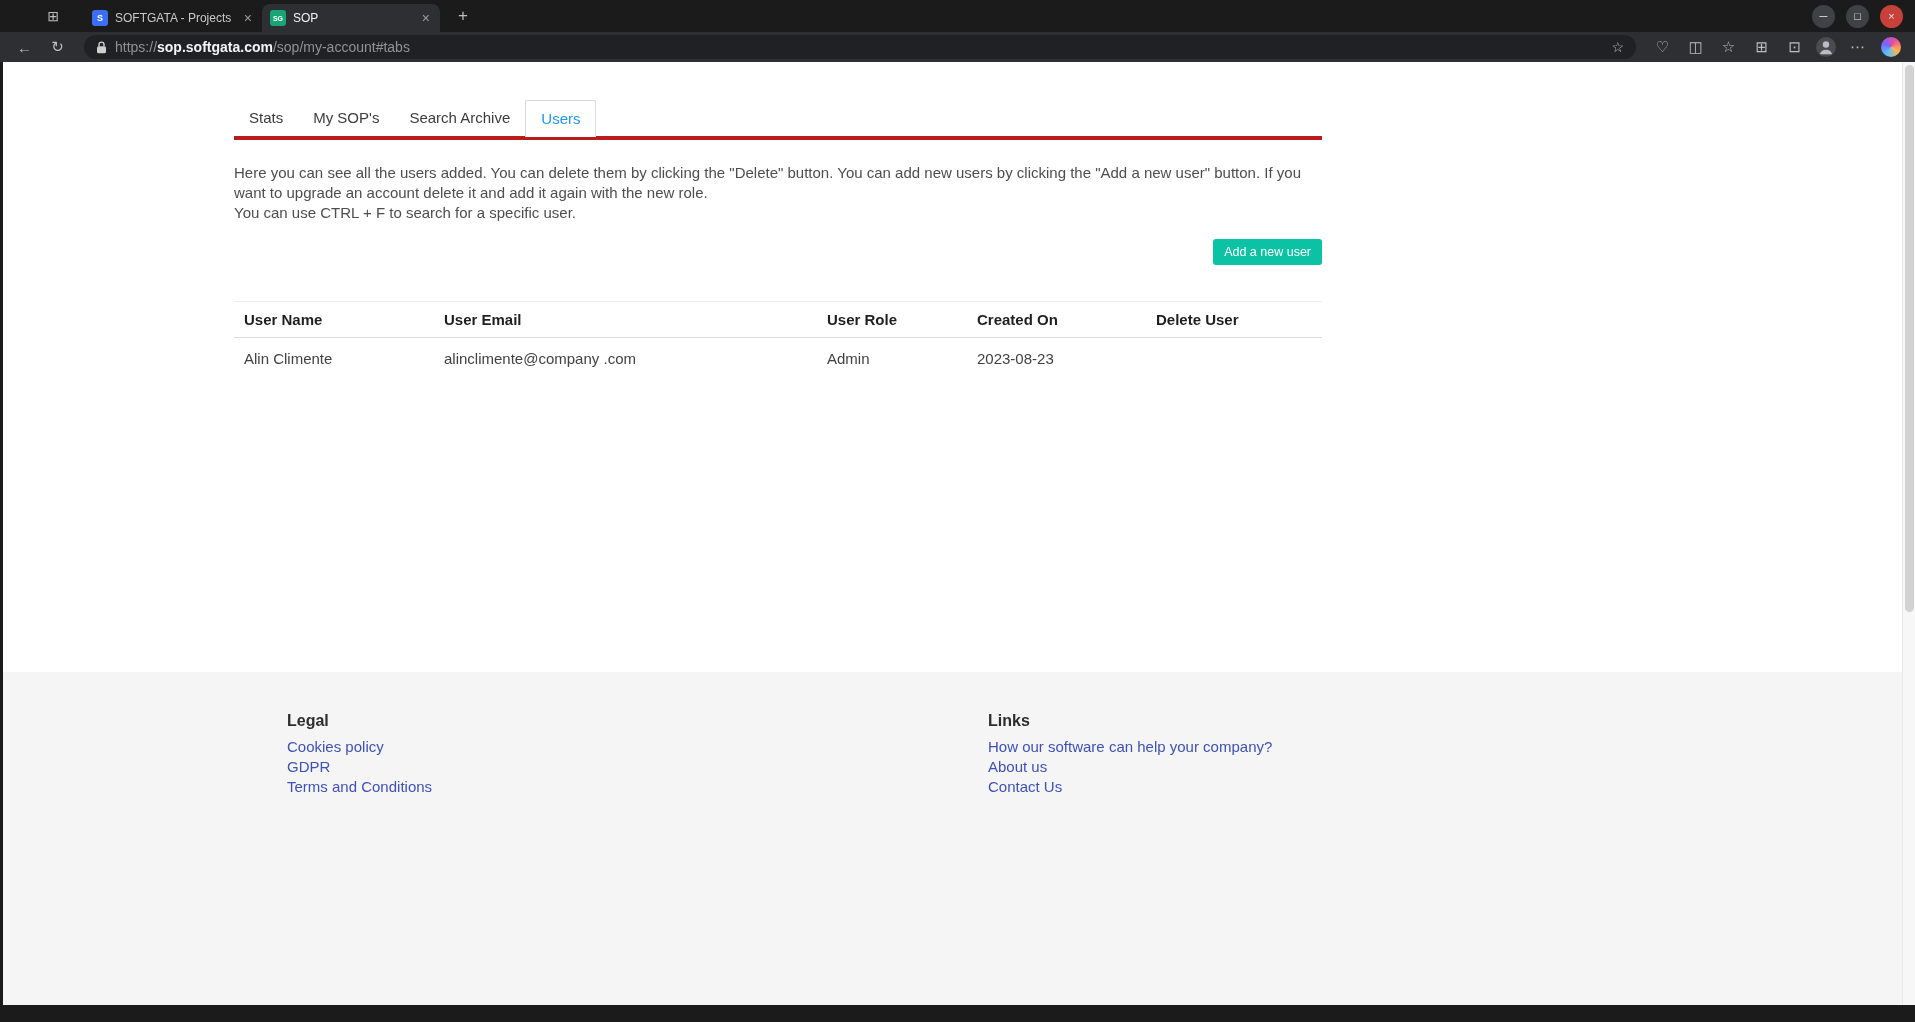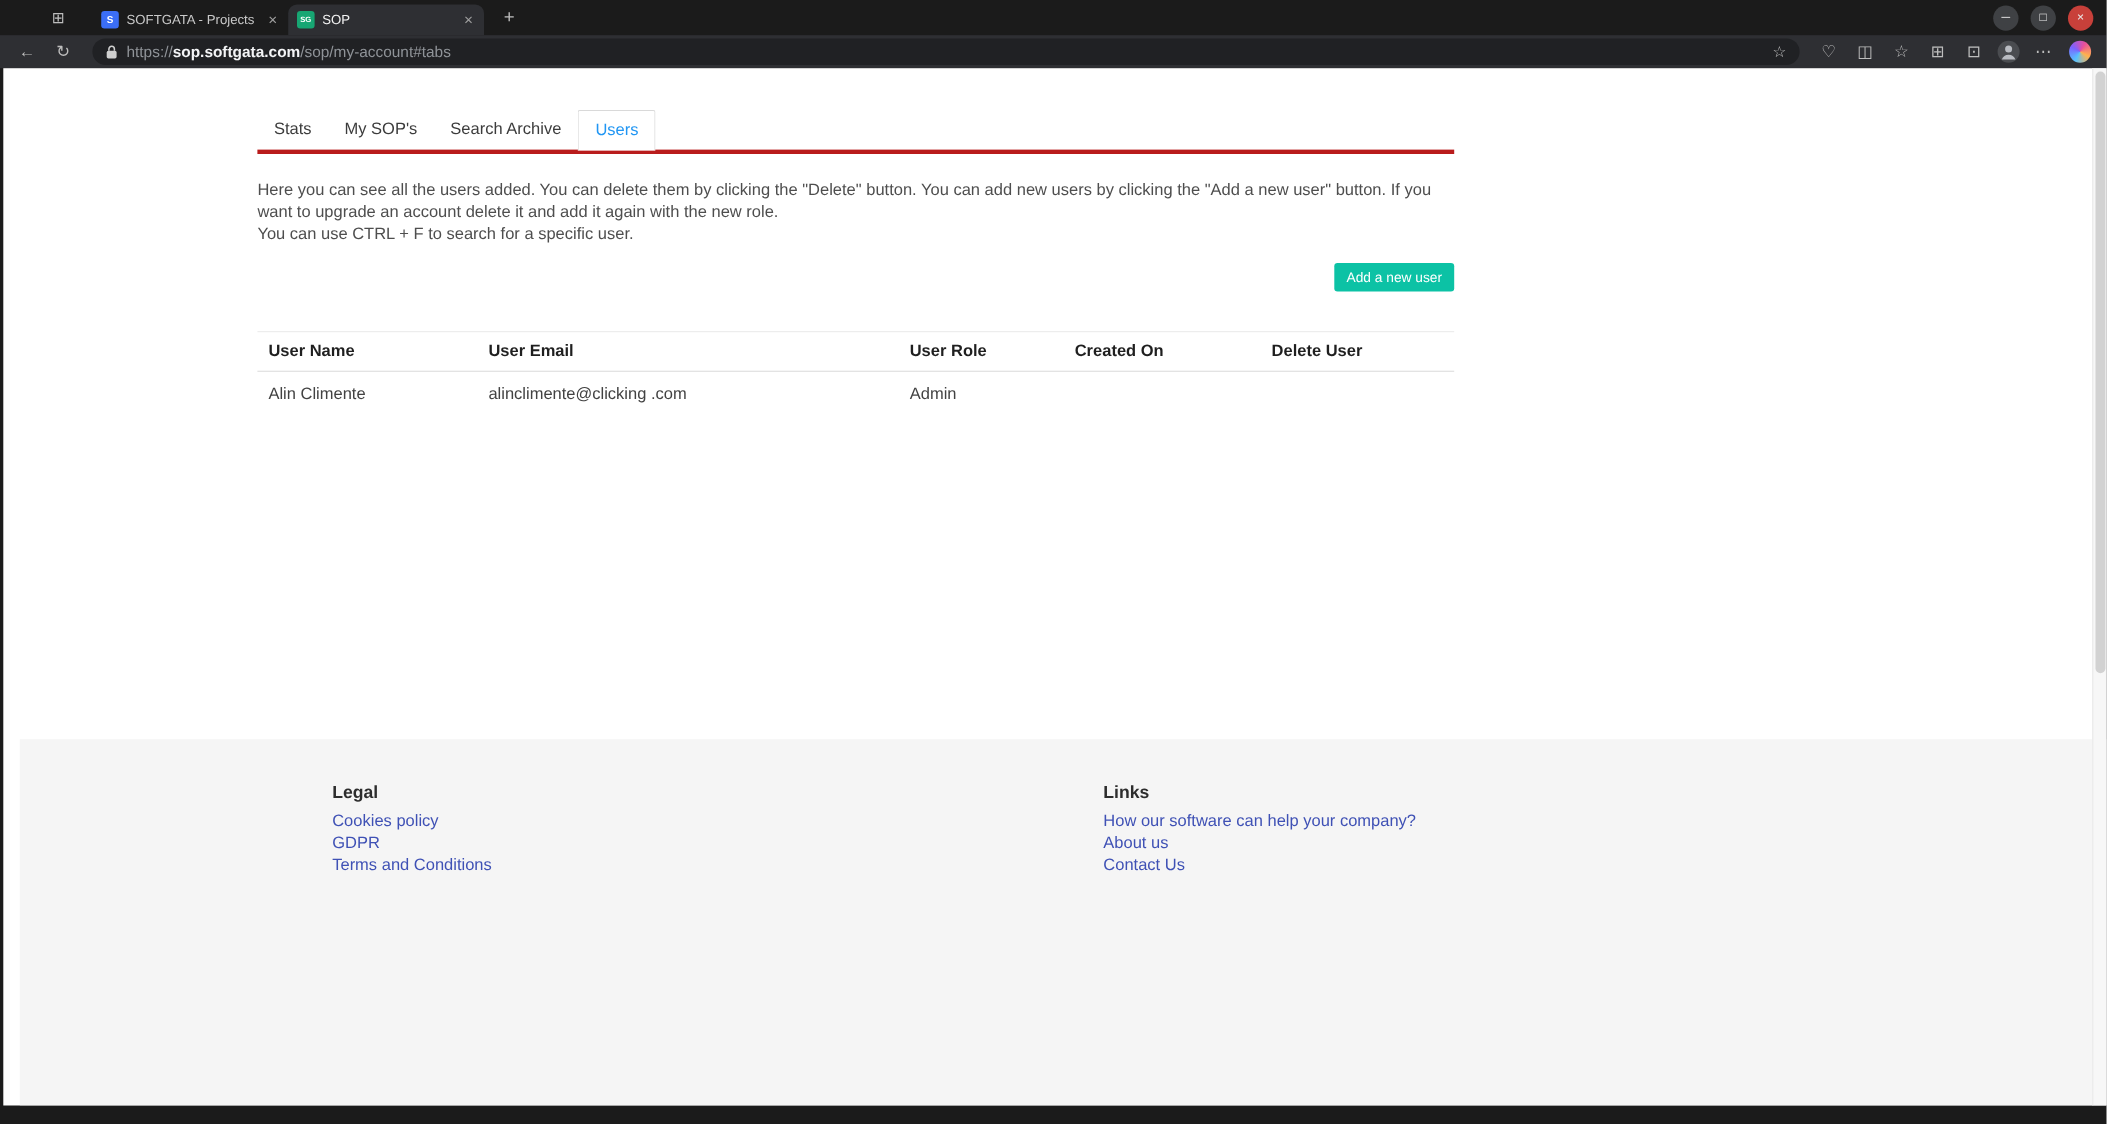--- a/index.html
+++ b/index.html
@@ -70,21 +70,21 @@
   .t-head { border-top:1px solid #ececec; border-bottom:1px solid #dcdcdc;
             font-weight:bold; color:#1f1f1f; }
   .t-head > div { padding:9px 10px; }
   .t-row { color:#424242; }
   .t-row > div { padding:12px 10px; }
   .del-btn { background:#fce6eb; color:#e0496b; border:none; border-radius:3px;
              font-size:12px; padding:5px 11px; cursor:pointer;
              font-family:"Liberation Sans", sans-serif; }
 
   .footer { height:calc(100% - 610px); background:#f5f5f5;
-            padding:40px 0 0 284px; display:flex;margin-left:15px; }
+            padding:40px 0 0 284px; display:flex; }
   .fcol-left { width:701px; }
   .f-title { font-size:16px; font-weight:bold; color:#2d2d2d; margin-bottom:7px; }
   .f-link { display:block; color:#3f51b5; font-size:15px; line-height:20px;
             text-decoration:none; cursor:pointer; }
 
   .scrollbar { position:absolute; top:0; right:0; width:13px; height:100%;
                background:#f7f7f7; border-left:1px solid #e9e9e9; }
   .thumb { position:absolute; top:3px; left:2px; width:9px; height:58%;
            background:#d2d2d2; border-radius:5px; }
 </style>
@@ -203,22 +203,23 @@
         <div class="utable">
           <div class="t-head">
             <div>User Name</div>
             <div>User Email</div>
             <div>User Role</div>
             <div>Created On</div>
             <div>Delete User</div>
           </div>
           <div class="t-row">
             <div>Alin Climente</div>
-            <div>alinclimente@clicking .com</div>
+            <div>alinclimente@company .com</div>
             <div>Admin</div>
+            <div>2023-08-23</div>
           </div>
         </div>
 
       </div>
     </div>
 
     <div class="footer">
       <div class="fcol-left">
         <div class="f-title">Legal</div>
         <a class="f-link">Cookies policy</a>

